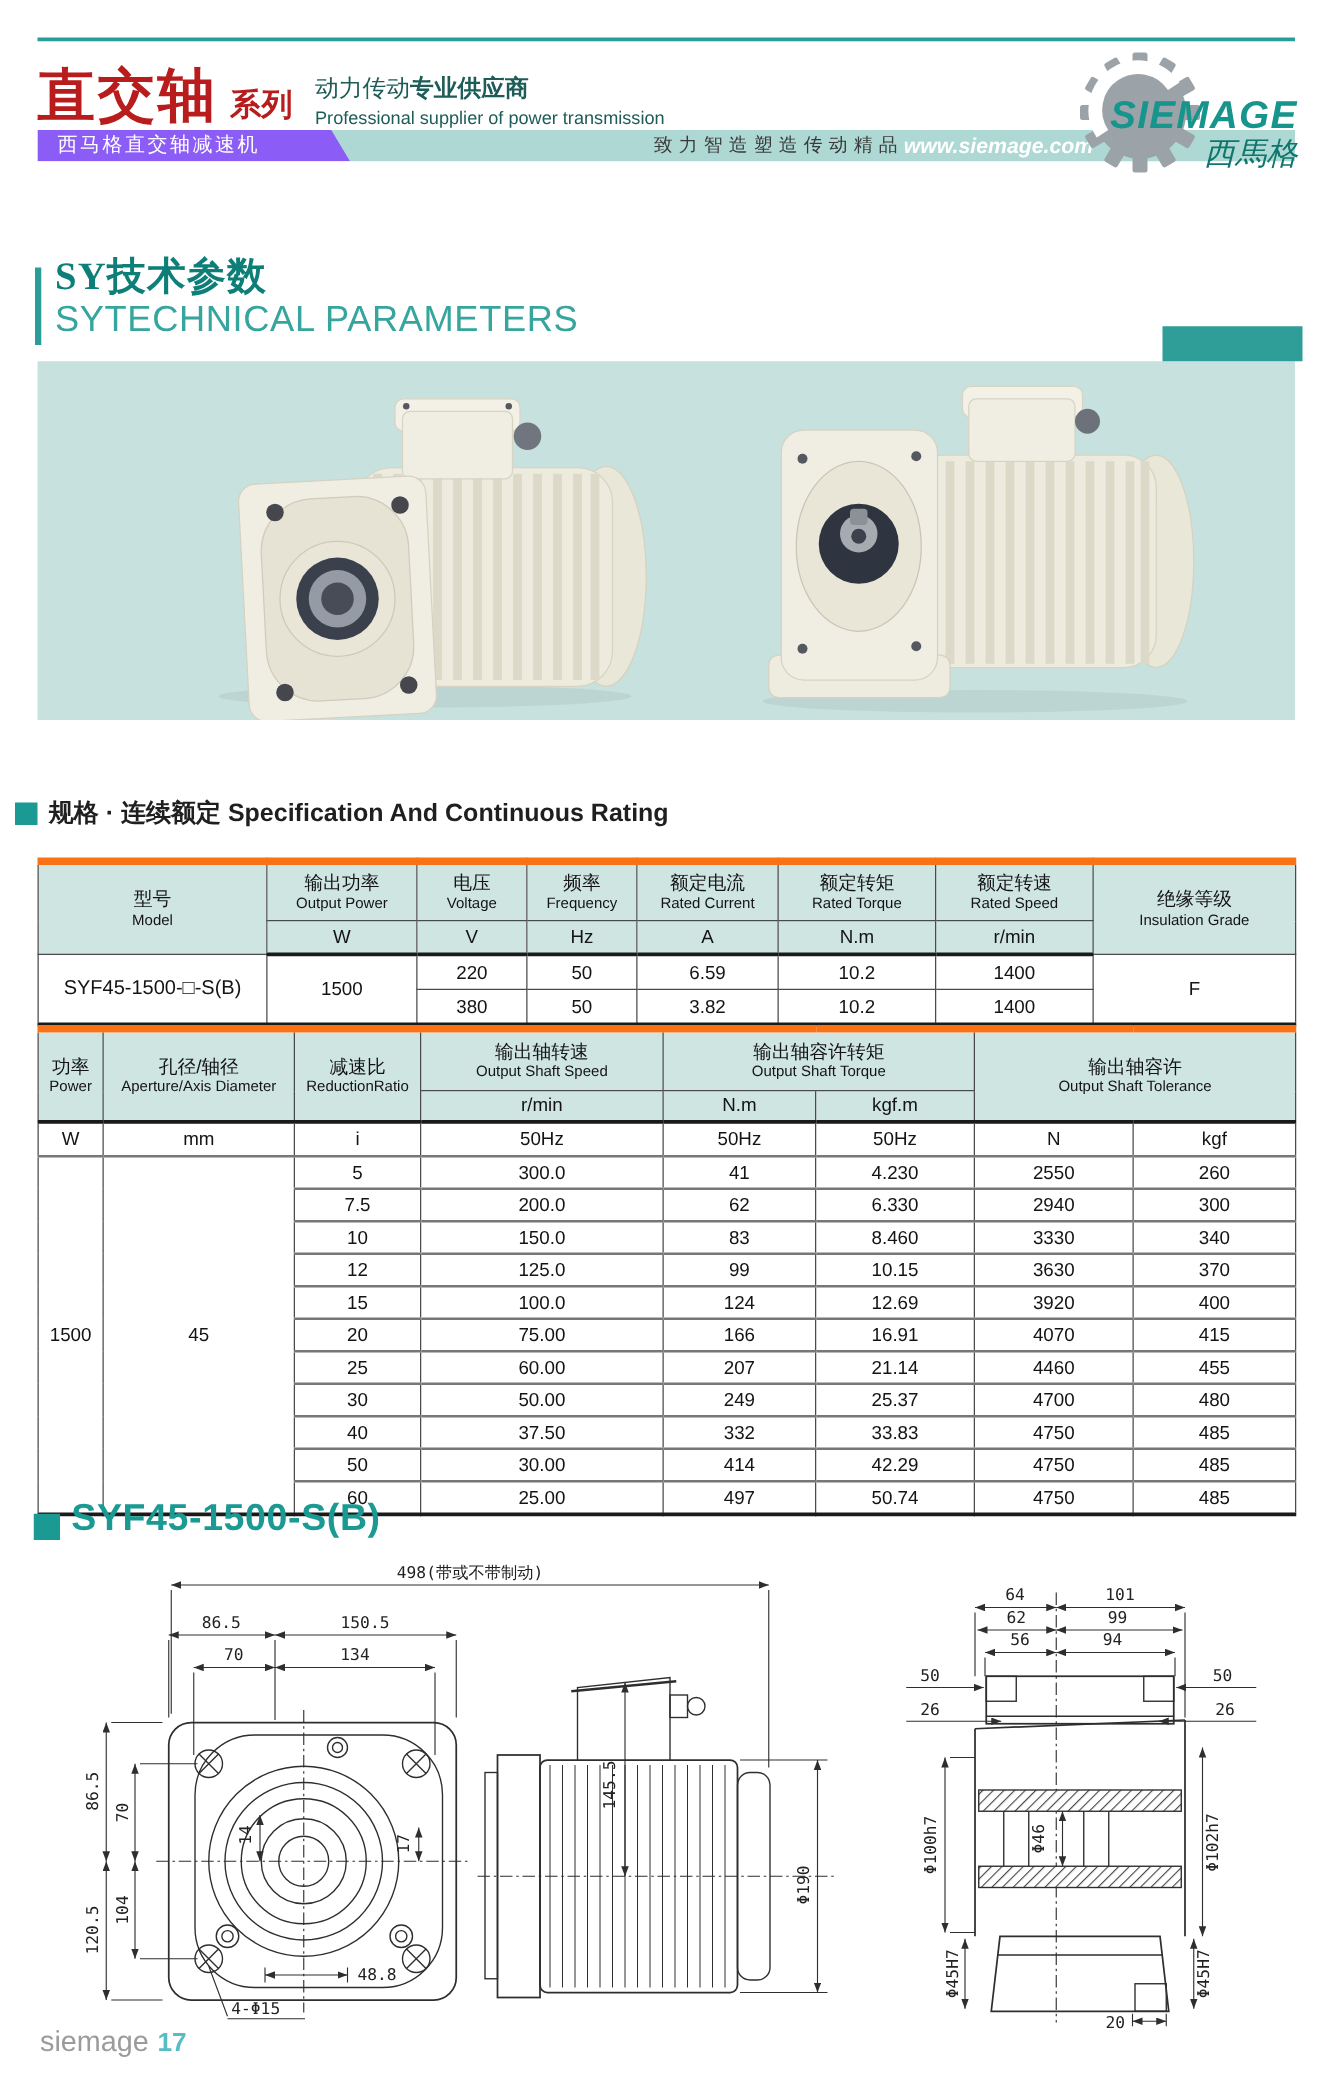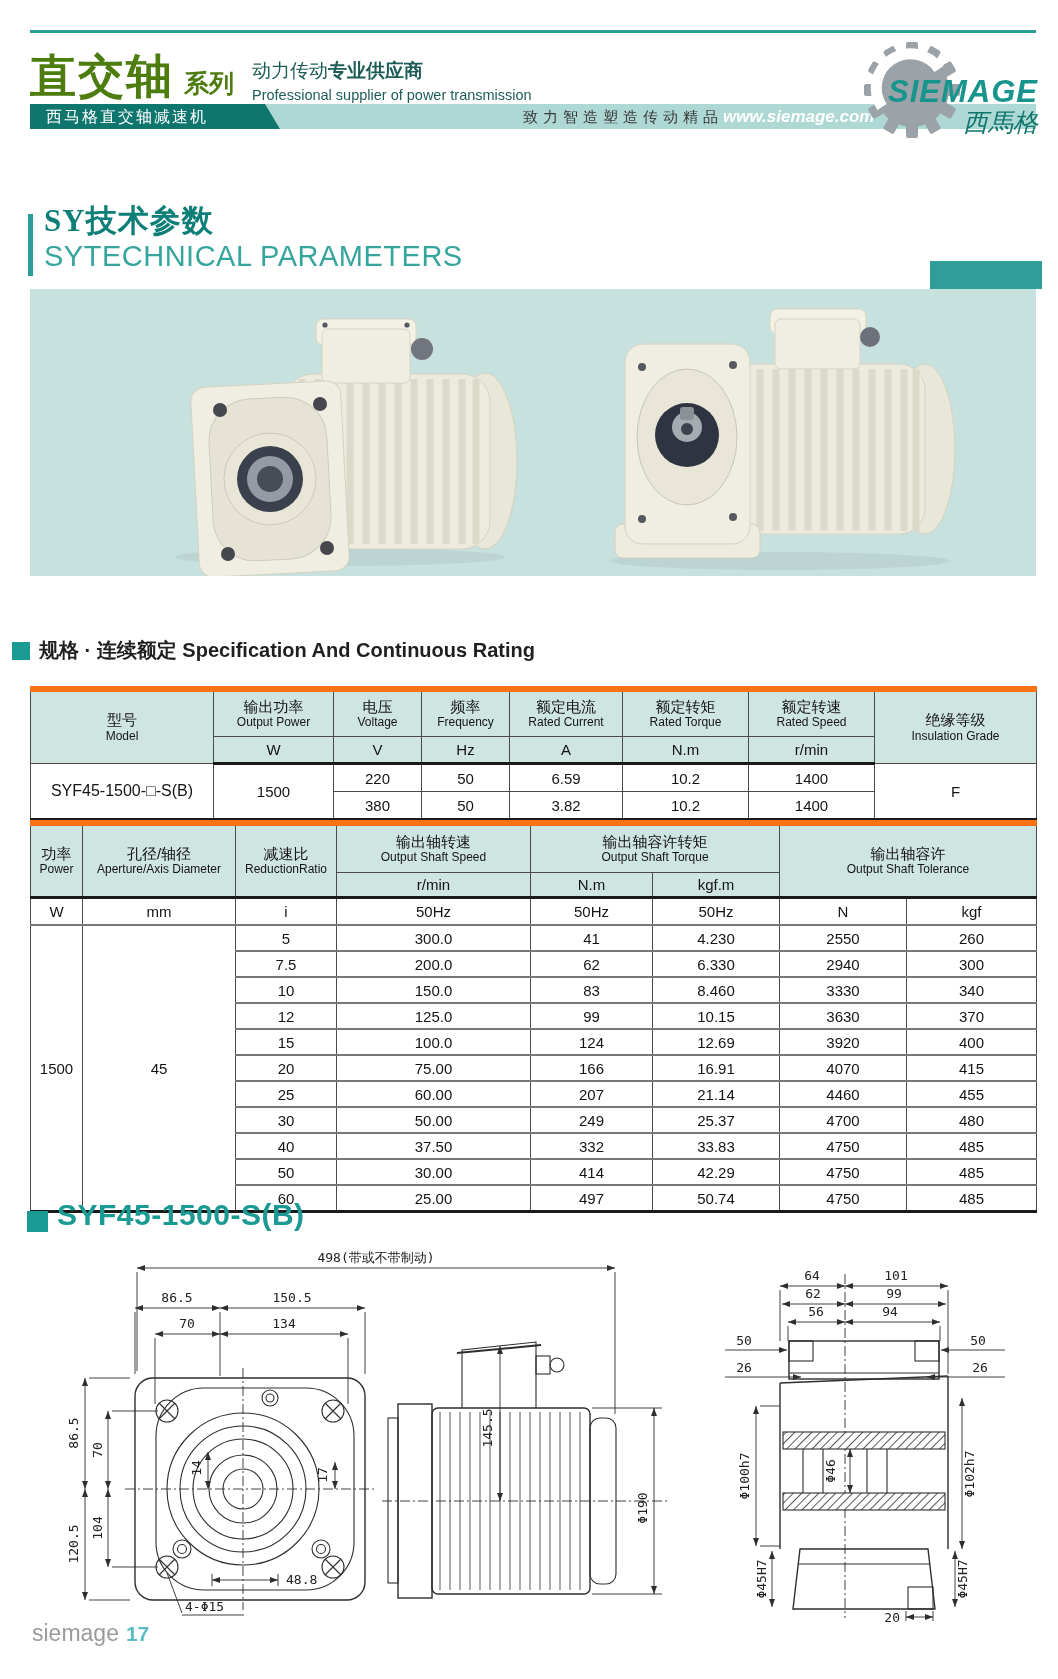--- a/index.html
+++ b/index.html
@@ -1,28 +1,28 @@
 <!DOCTYPE html>
 <html><head>
 <meta charset="utf-8">
 <style>
   html,body{margin:0;padding:0;background:#fff;}
   body{width:1058px;height:1679px;position:relative;font-family:"Liberation Sans",sans-serif;color:#1a1a1a;overflow:hidden;}
 
   
   .h-rule{position:absolute;left:30px;top:30px;width:1006px;height:3px;background:#2a9d98;}
-  .brand{position:absolute;left:30px;top:46px;color:#4d7c0f;display:flex;align-items:baseline;}
+  .brand{position:absolute;left:30px;top:46px;color:#b91c1c;display:flex;align-items:baseline;}
   .brand .big{font-size:46px;font-weight:bold;letter-spacing:2px;}
   .brand .suffix{font-size:25px;font-weight:bold;margin-left:10px;}
   .slogan{position:absolute;left:252px;top:58px;color:#1d5c57;}
   .slogan .cn{font-size:19px;font-family:Liberation Mono, monospace;}
   .slogan .cn .b{font-weight:bold;}
   .slogan .en{font-size:14.5px;margin-top:3px;}
   .bar{position:absolute;left:30px;top:104px;width:1006px;height:25px;background:#aed8d4;}
-  .bar-dark{position:absolute;left:0;top:0;width:250px;height:25px;background:#0f766e;color:#fff;
+  .bar-dark{position:absolute;left:0;top:0;width:250px;height:25px;background:#8b5cf6;color:#fff;
             font-size:16px;line-height:25px;padding-left:16px;letter-spacing:2px;box-sizing:border-box;
             clip-path:polygon(0 0,94% 0,100% 100%,0 100%);}
   .bar-tag{position:absolute;left:493px;top:0;line-height:25px;font-size:15px;color:#3a3a3a;letter-spacing:5px;}
   .bar-url{position:absolute;left:693px;top:0;line-height:25px;font-size:17px;color:#fff;font-weight:bold;font-style:italic;}
   .logo{position:absolute;left:856px;top:40px;width:182px;height:98px;}
   .logo .gear{position:absolute;left:6px;top:0;}
   .logo .word{position:absolute;right:0;top:34px;font-size:31px;font-weight:bold;font-style:italic;color:#17948c;letter-spacing:1px;}
   .logo .cnword{position:absolute;right:0;top:66px;font-size:25px;font-style:italic;color:#0f766e;font-family:"Liberation Serif",serif;}
 
   

